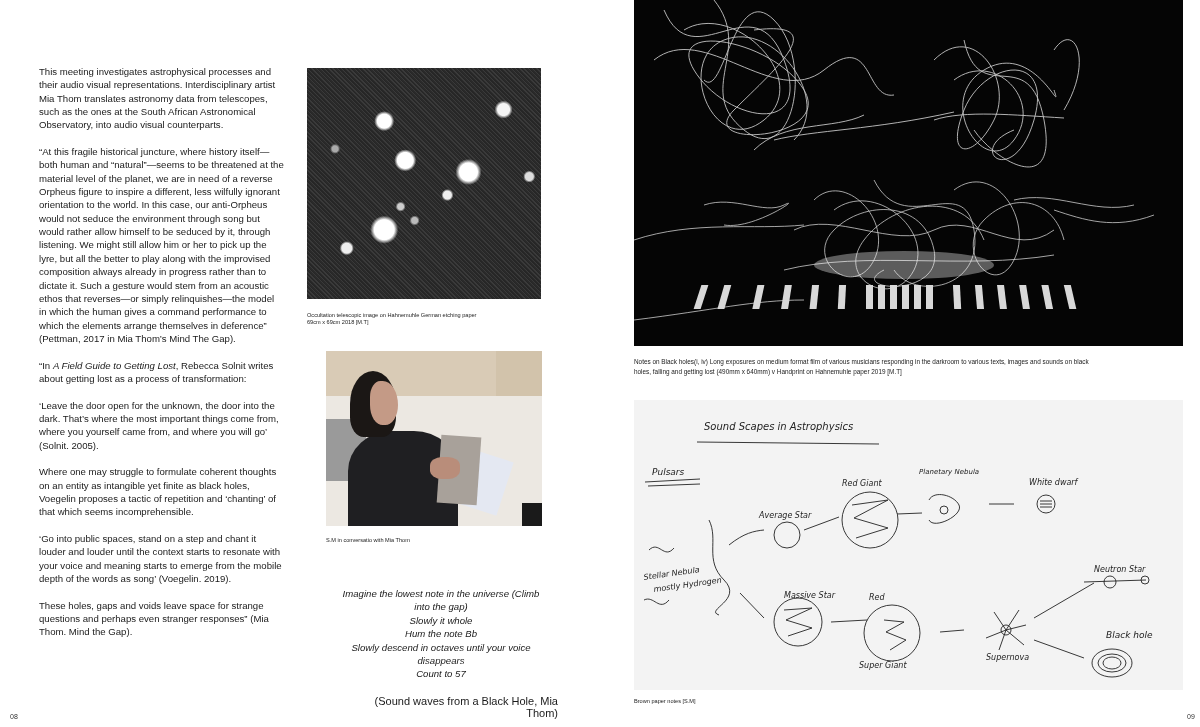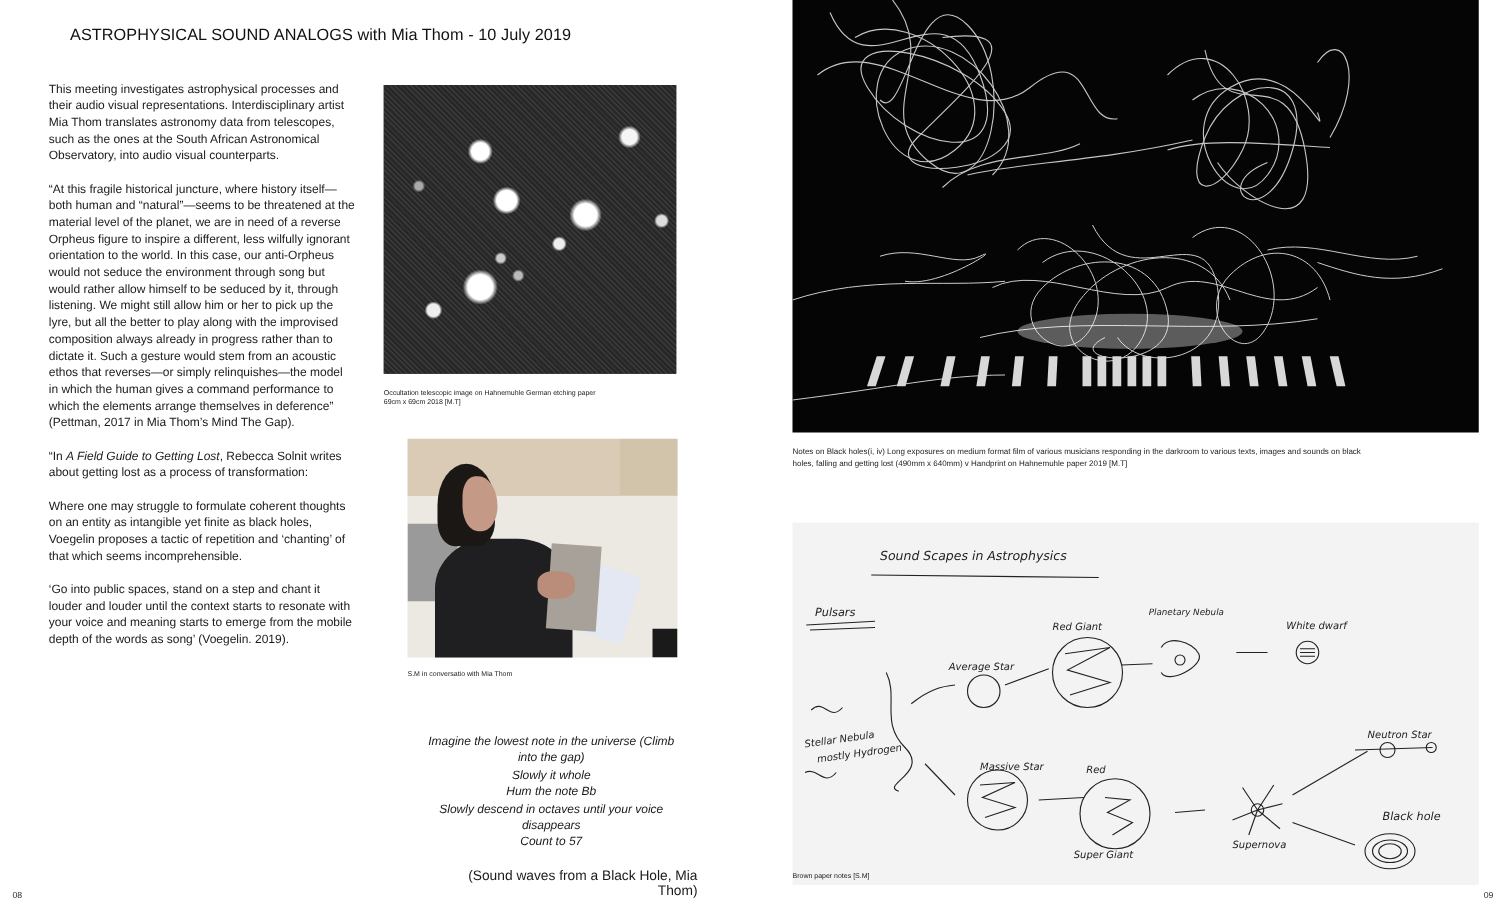--- a/index.html
+++ b/index.html
@@ -74,38 +74,39 @@
   .pn-right { left: 587px; }
 
   .img-dark {
     position: absolute; left: 34px; top: 0; width: 549px; height: 346px;
     background: #050505; overflow: hidden;
   }
   .img-dark svg { width: 100%; height: 100%; display: block; }
   .cap-dark { left: 34px; top: 357px; width: 460px; font-size: 6.4px; line-height: 9.8px; }
 
   .img-sketch {
-    position: absolute; left: 34px; top: 418px; width: 549px; height: 290px;
+    position: absolute; left: 34px; top: 400px; width: 549px; height: 290px;
     background: #f3f3f3; overflow: hidden;
   }
   .img-sketch svg { width: 100%; height: 100%; display: block; }
   .cap-sketch { left: 34px; top: 698px; width: 200px; }
 </style>
 </head>
 <body>
 
 <div class="page page-left">
-  <div class="title">ASTROPHYSICAL SOUND ANALOGS with Mia Thom - 10 July 2019</div>
 
   <div class="body-text">
     <p>This meeting investigates astrophysical processes and their audio visual representations. Interdisciplinary artist Mia Thom translates astronomy data from telescopes, such as the ones at the South African Astronomical Observatory, into audio visual counterparts.</p>
     <p>“At this fragile historical juncture, where history itself—both human and “natural”—seems to be threatened at the material level of the planet, we are in need of a reverse Orpheus figure to inspire a different, less wilfully ignorant orientation to the world. In this case, our anti-Orpheus would not seduce the environment through song but would rather allow himself to be seduced by it, through listening. We might still allow him or her to pick up the lyre, but all the better to play along with the improvised composition always already in progress rather than to dictate it. Such a gesture would stem from an acoustic ethos that reverses—or simply relinquishes—the model in which the human gives a command performance to which the elements arrange themselves in deference” (Pettman, 2017 in Mia Thom’s Mind The Gap).</p>
     <p><span>“In </span><em>A Field Guide to Getting Lost</em><span>, Rebecca Solnit writes about getting lost as a process of transformation:</span></p>
+    <p>‘Leave the door open for the unknown, the door into the dark. That’s where the most important things come from, where you yourself came from, and where you will go’ (Solnit. 2005).</p>
     <p>Where one may struggle to formulate coherent thoughts on an entity as intangible yet finite as black holes, Voegelin proposes a tactic of repetition and ‘chanting’ of that which seems incomprehensible.</p>
     <p>‘Go into public spaces, stand on a step and chant it louder and louder until the context starts to resonate with your voice and meaning starts to emerge from the mobile depth of the words as song’ (Voegelin. 2019).</p>
+    <p>These holes, gaps and voids leave space for strange questions and perhaps even stranger responses” (Mia Thom. Mind the Gap).</p>
   </div>
 
   <div class="img-stars"></div>
   <div class="caption-small cap-stars">
     <div>Occultation telescopic image on Hahnemuhle German etching paper</div>
     <div>69cm x 69cm 2018 [M.T]</div>
   </div>
 
   <div class="img-portrait">
     <div class="paper-roll-2"></div>

